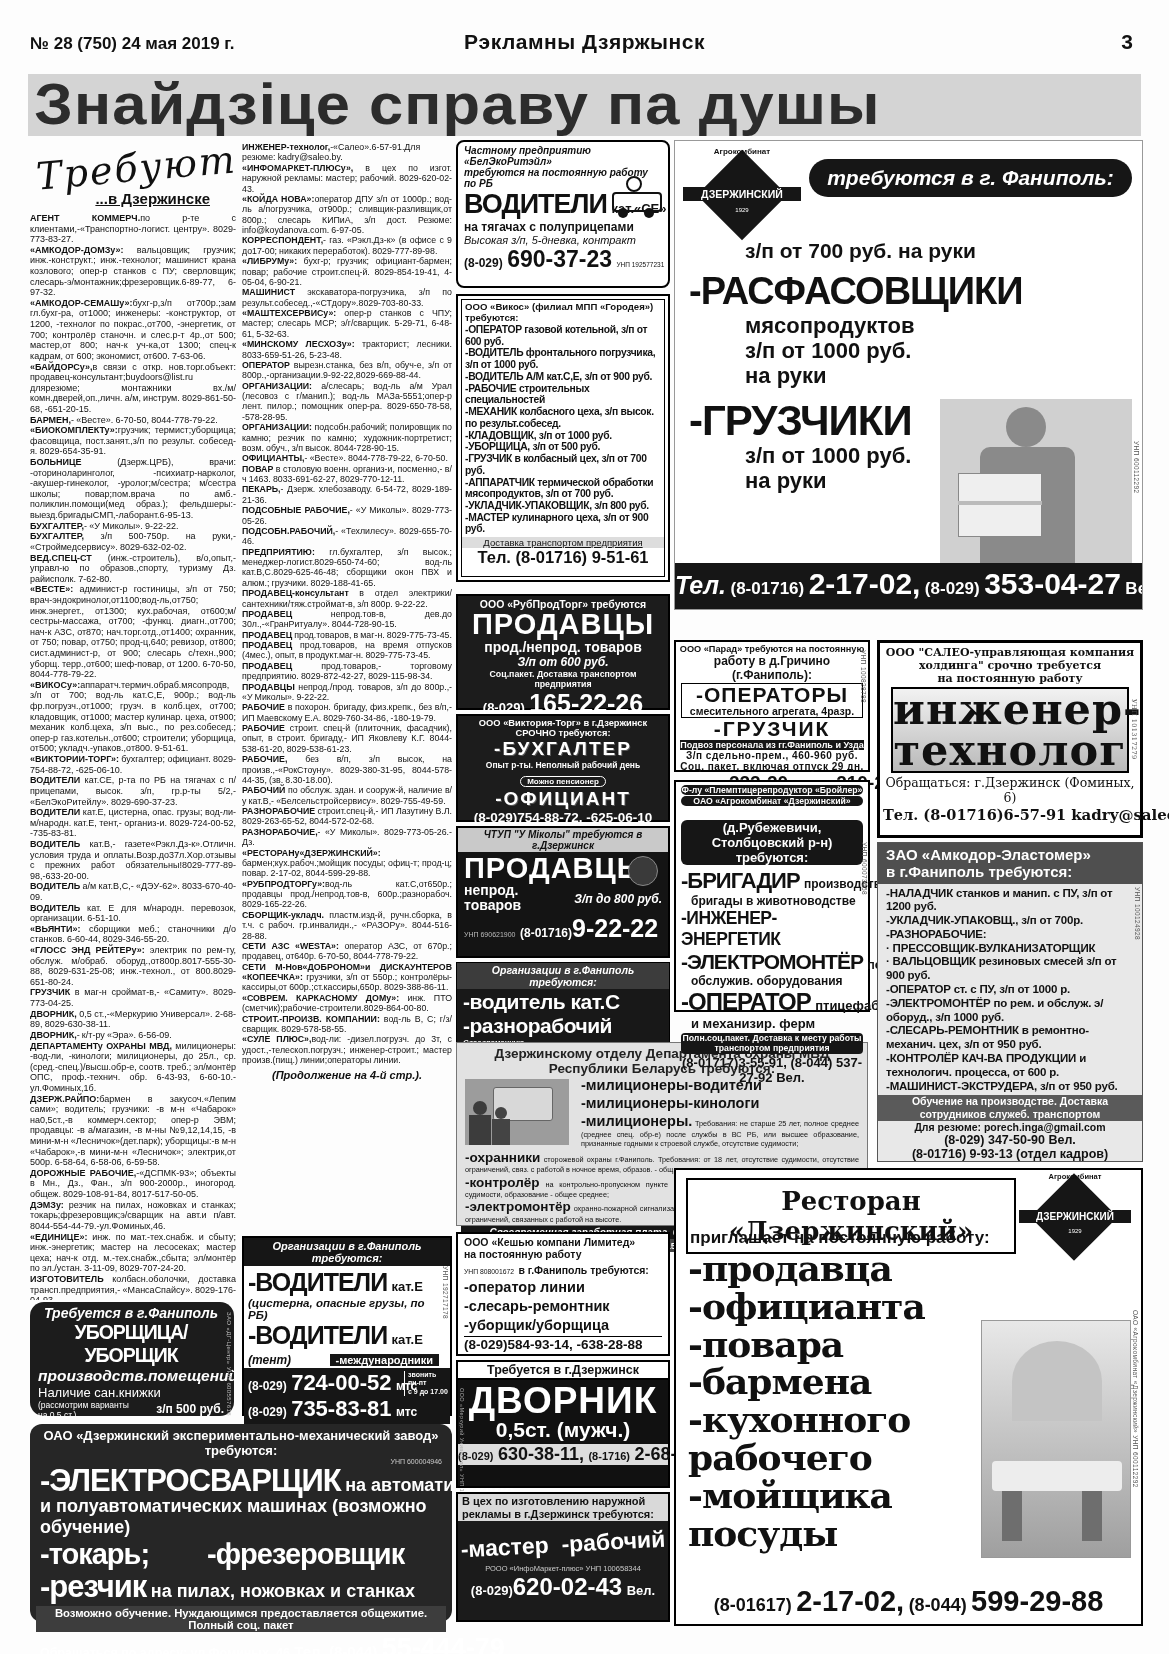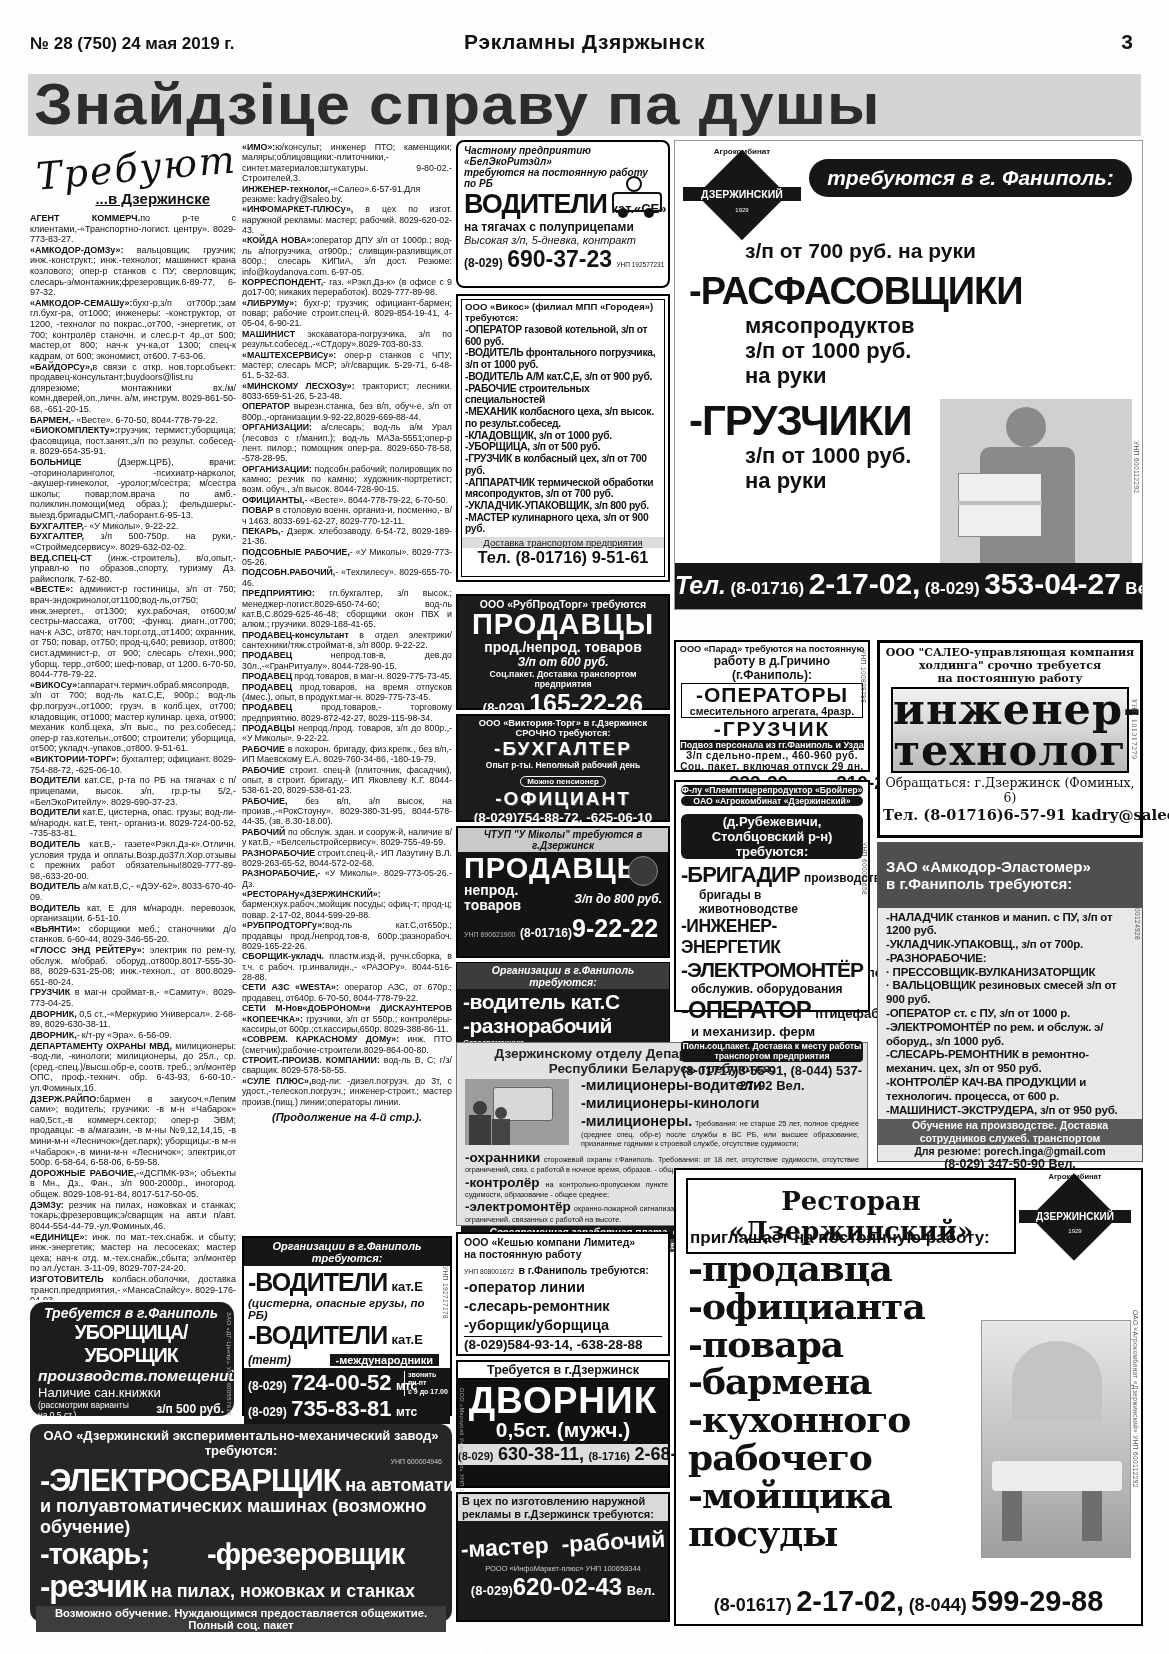--- a/index.html
+++ b/index.html
@@ -65,21 +65,20 @@
         <p class="cl"><b>ДОРОЖНЫЕ РАБОЧИЕ,</b><span>-«ДСПМК-93»; объекты в Мн., Дз., Фан., з/п 900-2000р., иногород. общеж. 8029-108-91-84, 8017-517-50-05.</span></p>
         <p class="cl"><b>ДЭМЗу:</b><span> резчик на пилах, ножовках и станках; токарь;фрезеровщик;э/сварщик на авт.и п/авт. 8044-554-44-79.-ул.Фоминых,46.</span></p>
         <p class="cl"><b>«ЕДИНИЦЕ»:</b><span> инж. по мат.-тех.снабж. и сбыту; инж.-энергетик; мастер на лесосеках; мастер цеха; нач-к отд. м.-тех.снабж.,сбыта; эл/монтёр по эл./устан. 3-11-09, 8029-707-24-20.</span></p>
         <p class="cl"><b>ИЗГОТОВИТЕЛЬ</b><span> колбасн.оболочки, доставка трансп.предприятия,- «МансаСпайсу». 8029-176-04-93.</span></p>
       </div>
   </div>
 
   <div class="abs" style="left:242px;top:142px;width:210px;height:1090px;overflow:hidden">
     <div>
 
-    <p class="cl" style="font-size:8.8px"><b>«ИМО»:</b><span>ю/консульт; инженер ПТО; каменщики; маляры;облицовщики:-плиточники,-синтет.материалов;штукатуры. 9-80-02.-Строителей,3.</span></p>
         <p class="cl" style="font-size:8.8px"><b>ИНЖЕНЕР-технолог,</b><span>-«Салео».6-57-91.Для резюме: kadry@saleo.by.</span></p>
         <p class="cl" style="font-size:8.8px"><b>«ИНФОМАРКЕТ-ПЛЮСу»,</b><span> в цех по изгот. наружной рекламы: мастер; рабочий. 8029-620-02-43.</span></p>
         <p class="cl" style="font-size:8.8px"><b>«КОЙДА НОВА»:</b><span>оператор ДПУ з/п от 1000р.; вод-ль а/погрузчика, от900р.; сливщик-разливщик,от 800р.; слесарь КИПиА, з/п дост. Резюме: info@koydanova.com. 6-97-05.</span></p>
         <p class="cl" style="font-size:8.8px"><b>КОРРЕСПОНДЕНТ,</b><span>- газ. «Рэкл.Дз-к» (в офисе с 9 до17-00; никаких переработок). 8029-777-89-98.</span></p>
         <p class="cl" style="font-size:8.8px"><b>«ЛИБРУМу»:</b><span> бухг-р; грузчик; официант-бармен; повар; рабочие строит.спец-й. 8029-854-19-41, 4-05-04, 6-90-21.</span></p>
         <p class="cl" style="font-size:8.8px"><b>МАШИНИСТ</b><span> экскаватора-погрузчика, з/п по результ.собесед.,-«СТдору».8029-703-80-33.</span></p>
         <p class="cl" style="font-size:8.8px"><b>«МАШТЕХСЕРВИСу»:</b><span> опер-р станков с ЧПУ; мастер; слесарь МСР; э/г/сварщик. 5-29-71, 6-48-61, 5-32-63.</span></p>
         <p class="cl" style="font-size:8.8px"><b>«МИНСКОМУ ЛЕСХОЗу»:</b><span> тракторист; лесники. 8033-659-51-26, 5-23-48.</span></p>
         <p class="cl" style="font-size:8.8px"><b>ОПЕРАТОР</b><span> вырезн.станка, без в/п, обуч-е, з/п от 800р.,-организации.9-92-22,8029-669-88-44.</span></p>
         <p class="cl" style="font-size:8.8px"><b>ОРГАНИЗАЦИИ:</b><span> а/слесарь; вод-ль а/м Урал (лесовоз с г/манип.); вод-ль МАЗа-5551;опер-р лент. пилор.; помощник опер-ра. 8029-650-78-58, -578-28-95.</span></p>
@@ -319,24 +318,24 @@
     <div class="b" style="font-size:21px;line-height:1.05;letter-spacing:2px">-ГРУЗЧИК</div>
     <div class="bar b" style="font-size:9px;margin:0 1px">Подвоз персонала из гг.Фаниполь и Узда</div>
     <div class="b" style="font-size:10px;letter-spacing:.5px">З/п сдельно-прем., 460-960 руб.</div>
     <div class="b" style="font-size:10px;letter-spacing:.5px">Соц. пакет, включая отпуск 29 дн.</div>
     <div style="white-space:nowrap"><span class="b" style="font-size:10.5px">(8-01716)</span> <span class="b" style="font-size:19px">222-20,</span> <span class="b" style="font-size:10.5px">(8-017)</span> <span class="b" style="font-size:19px">210-26-56</span></div>
     <div class="vert abs" style="right:1px;top:8px">УНП 100828788</div>
   </div>
 
   <div class="abs adbox" style="left:674px;top:780px;width:196px;height:232px;padding:3px 5px">
     <div class="bar b c" style="font-size:8.7px;border-radius:6px;margin-bottom:1px">Ф-лу «Племптицерепродуктор «Бройлер»</div>
-    <div class="bar b c" style="font-size:8.7px;border-radius:6px;margin-bottom:8px">ОАО «Агрокомбинат «Дзержинский»</div>
+    <div class="bar b c" style="font-size:8.7px;border-radius:6px;margin-bottom:14px">ОАО «Агрокомбинат «Дзержинский»</div>
     <div class="bar b c" style="font-size:13px;border-radius:6px">(д.Рубежевичи, Столбцовский р-н) требуются:</div>
     <div style="white-space:nowrap;margin-top:3px"><span class="b" style="font-size:22px;letter-spacing:-1px">-БРИГАДИР</span> <span class="b" style="font-size:12px">производственной</span></div>
-    <div class="b" style="font-size:12px;margin-left:18px">бригады в животноводстве</div>
+    <div class="b" style="font-size:12px;margin-left:10px">бригады в животноводстве</div>
     <div class="b" style="font-size:17.5px;letter-spacing:-0.5px">-ИНЖЕНЕР-ЭНЕРГЕТИК</div>
     <div style="white-space:nowrap"><span class="b" style="font-size:21px;letter-spacing:-1px">-ЭЛЕКТРОМОНТЁР</span> <span class="b" style="font-size:12px">по рем. и</span></div>
     <div class="b" style="font-size:12px;margin-left:10px">обслужив. оборудования</div>
     <div style="white-space:nowrap"><span class="b" style="font-size:24px;letter-spacing:-1px">-ОПЕРАТОР</span> <span class="b" style="font-size:13px">птицефабрик</span></div>
     <div class="b" style="font-size:13px;margin-left:10px">и механизир. ферм</div>
     <div class="bar b c" style="font-size:8.7px;border-radius:4px;margin-top:2px;line-height:1.2"><span>Полн.соц.пакет. Доставка к месту работы</span><br><span>транспортом предприятия</span></div>
     <div class="b c" style="font-size:13px;margin-top:1px">(8-01717)3-55-91, (8-044) 537-27-92 Вел.</div>
     <div class="vert abs" style="right:0;top:60px">УНП 600073658</div>
   </div>
 
@@ -347,21 +346,21 @@
     <div style="border:2px solid #000;margin:2px 8px;background:linear-gradient(#f2f2f2,#b9b9b9)">
       <div class="b" style="font-size:43px;line-height:.95;letter-spacing:1px">инженер-</div>
       <div class="b" style="font-size:43px;line-height:.95;letter-spacing:1px">технолог</div>
     </div>
     <div style="font-size:12.5px">Обращаться: г.Дзержинск (Фоминых, 6)</div>
     <div style="white-space:nowrap"><span class="b" style="font-size:14.5px">Тел. (8-01716)6-57-91</span> <span class="b" style="font-size:15px">kadry@saleo.by</span></div>
     <div class="vert abs" style="right:2px;top:56px">УНП 101317279</div>
   </div>
 
   <div class="abs" style="left:877px;top:842px;width:266px;height:320px;background:#e8e8e8;border:1px solid #555">
-    <div class="b" style="background:#4f4f4f;color:#fff;font-size:15px;padding:15px 8px;line-height:1.15"><span>ЗАО «Амкодор-Эластомер»</span><br><span>в г.Фаниполь требуются:</span></div>
+    <div class="b" style="background:#4f4f4f;color:#fff;font-size:15px;padding:3px 8px;line-height:1.15"><span>ЗАО «Амкодор-Эластомер»</span><br><span>в г.Фаниполь требуются:</span></div>
     <div style="padding:3px 8px 0">
 
     <div class="amk-item">-НАЛАДЧИК станков и манип. с ПУ, з/п от 1200 руб.</div>
         <div class="amk-item">-УКЛАДЧИК-УПАКОВЩ., з/п от 700р.</div>
         <div class="amk-item">-РАЗНОРАБОЧИЕ:</div>
         <div class="amk-item">· ПРЕССОВЩИК-ВУЛКАНИЗАТОРЩИК</div>
         <div class="amk-item">· ВАЛЬЦОВЩИК резиновых смесей з/п от 900 руб.</div>
         <div class="amk-item">-ОПЕРАТОР ст. с ПУ, з/п от 1000 р.</div>
         <div class="amk-item">-ЭЛЕКТРОМОНТЁР по рем. и обслуж. э/оборуд., з/п 1000 руб.</div>
         <div class="amk-item">-СЛЕСАРЬ-РЕМОНТНИК в ремонтно-механич. цех, з/п от 950 руб.</div>

